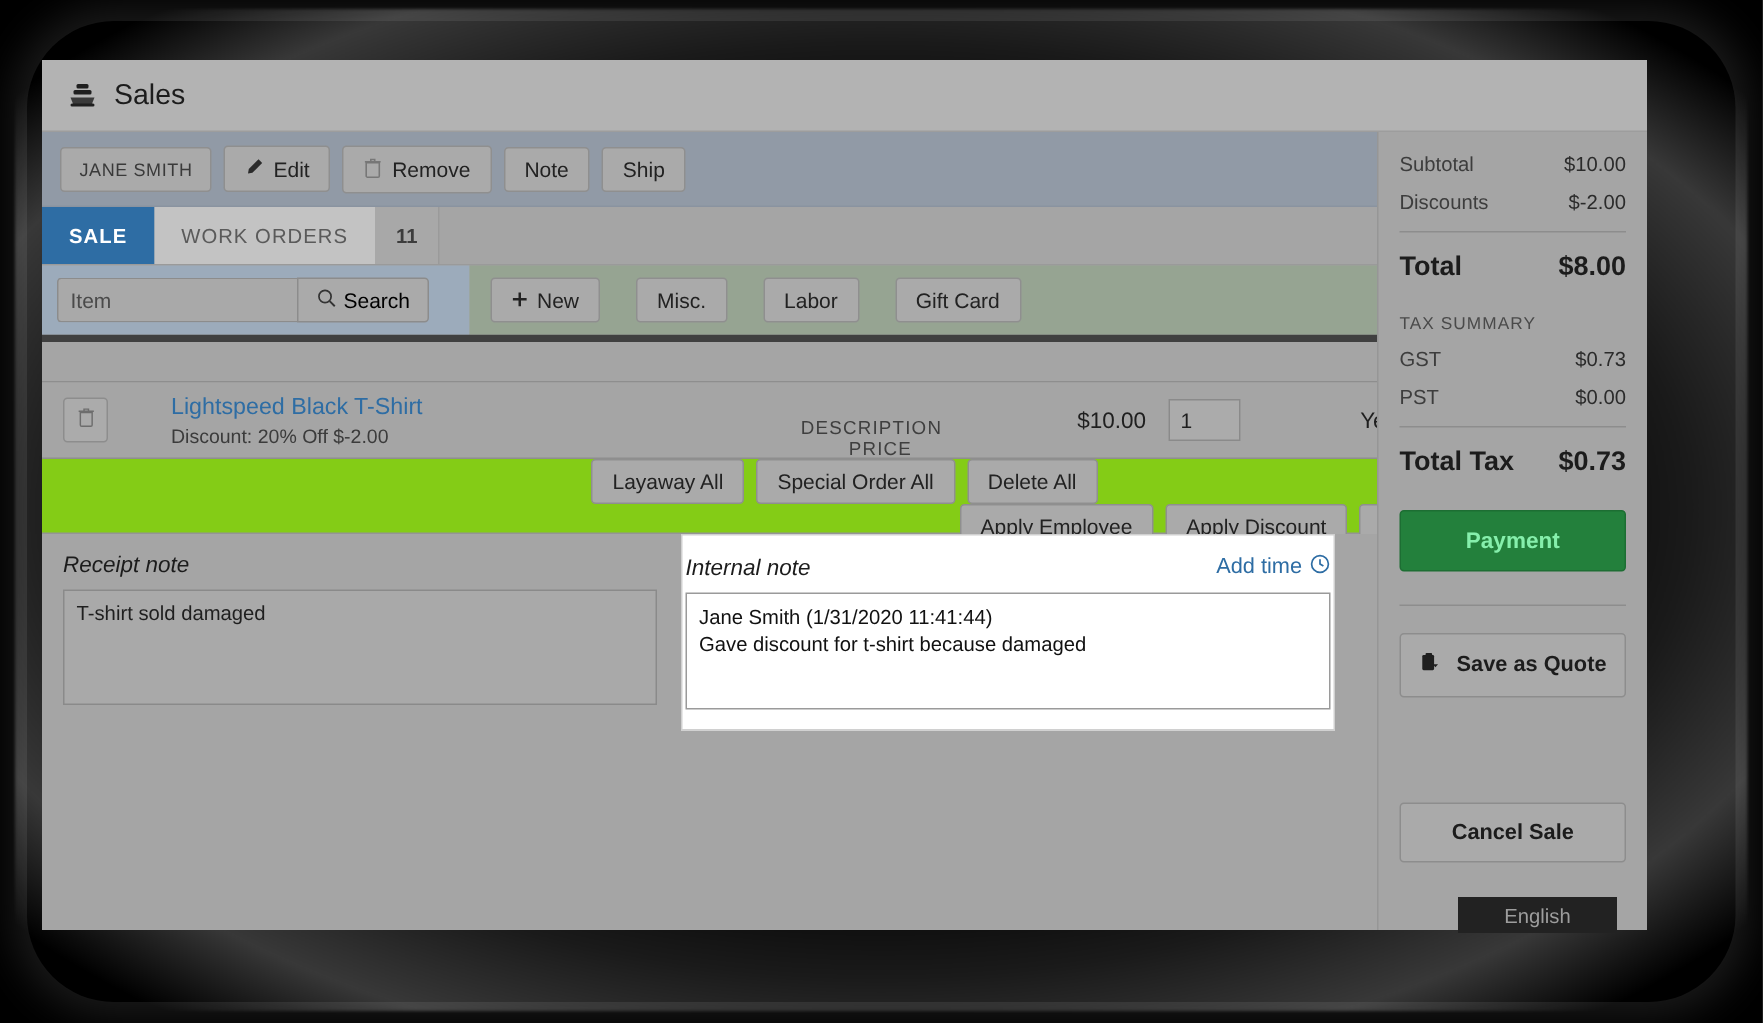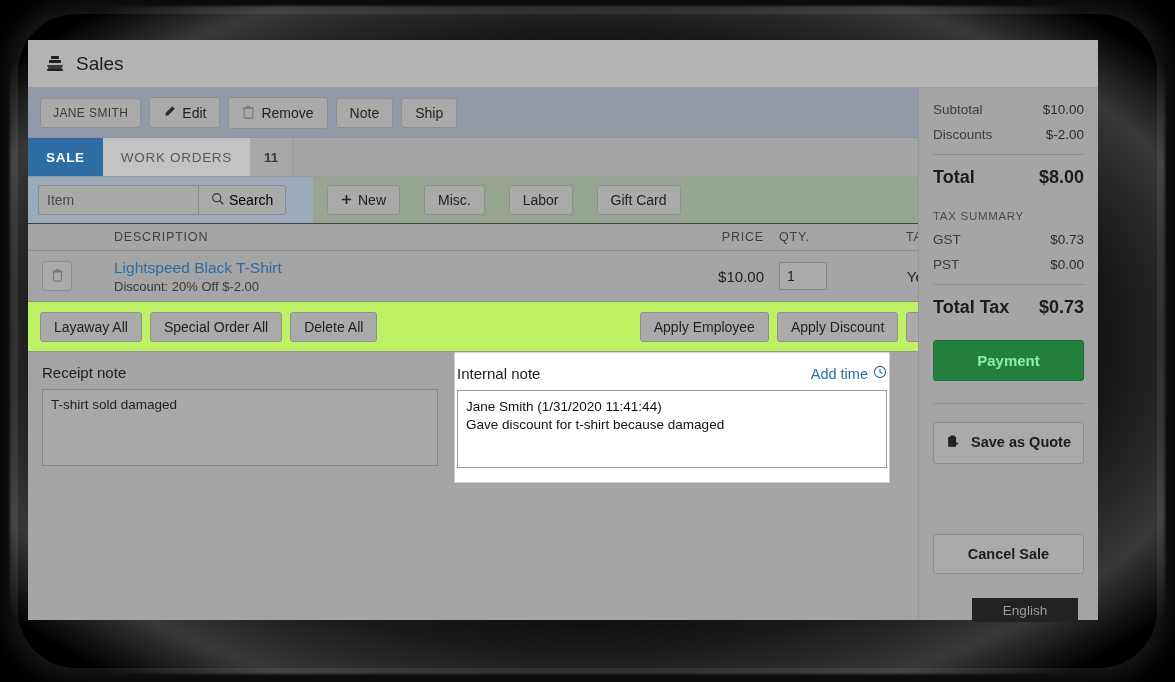--- a/index.html
+++ b/index.html
@@ -142,21 +142,21 @@
     font-size: 13.5px;
     font-weight: bold;
     border-right: 1px solid #9a9a9a;
   }
 
   
   .searchrow {
     height: 46px;
     display: flex;
     align-items: center;
-    border-bottom: 1px solid #404040;
+    border-bottom: 5px solid #404040;
     justify-content: space-between;
   }
   .search-zone {
     background: #9cabbb;
     height: 100%;
     display: flex;
     align-items: center;
     padding: 0 10px;
     box-sizing: border-box;
     width: 285px;
@@ -202,20 +202,21 @@
   
   .table-head {
     height: 26px;
     background: #a5a5a5;
     display: flex;
     align-items: center;
     font-size: 12.5px;
     letter-spacing: 0.8px;
     color: #3f3f3f;
     border-bottom: 1px solid #8e8e8e;
+    flex-direction: column;
   }
   .col-del { width: 50px; flex: 0 0 50px; }
   .col-desc { flex: 1; padding-left: 36px; }
   .col-price { width: 90px; flex: 0 0 90px; text-align: right; }
   .col-qty { width: 85px; flex: 0 0 85px; text-align: left; padding-left: 15px; }
   .col-tax { width: 110px; flex: 0 0 110px; text-align: center; }
   .col-sub { width: 110px; flex: 0 0 110px; text-align: right; padding-right: 14px; }
 
   .item-row {
     height: 50px;
@@ -254,26 +255,27 @@
     color: #1f1f1f;
     padding: 0 7px;
     box-sizing: border-box;
     font-family: "Liberation Sans", sans-serif;
     outline: none;
   }
 
   
   .bulkrow {
     height: 50px;
-    background: #bef264;
+    background: #84cc16;
     display: flex;
     align-items: center;
     padding: 0 12px;
     box-sizing: border-box;
     border-bottom: 1px solid #949494;
+    flex-direction: column;
   }
   .bulk-left { display: flex; gap: 8px; }
   .bulk-right { display: flex; gap: 8px; margin-left: auto; }
 
   
   .notes {
     position: relative;
     background: #a5a5a5;
     height: 243px;
   }
@@ -281,20 +283,21 @@
     position: absolute;
     left: 0; top: 0;
     width: 424px;
     padding: 12px 14px;
     box-sizing: border-box;
   }
   .note-label {
     font-size: 15px;
     color: #1c1c1c;
     margin-bottom: 8px;
+    font-style: italic;
   }
   .note-area {
     width: 100%;
     height: 77px;
     border: 1px solid #8a8a8a;
     background: #a9a9a9;
     font-size: 13.5px;
     color: #1f1f1f;
     padding: 7px 8px;
     box-sizing: border-box;

